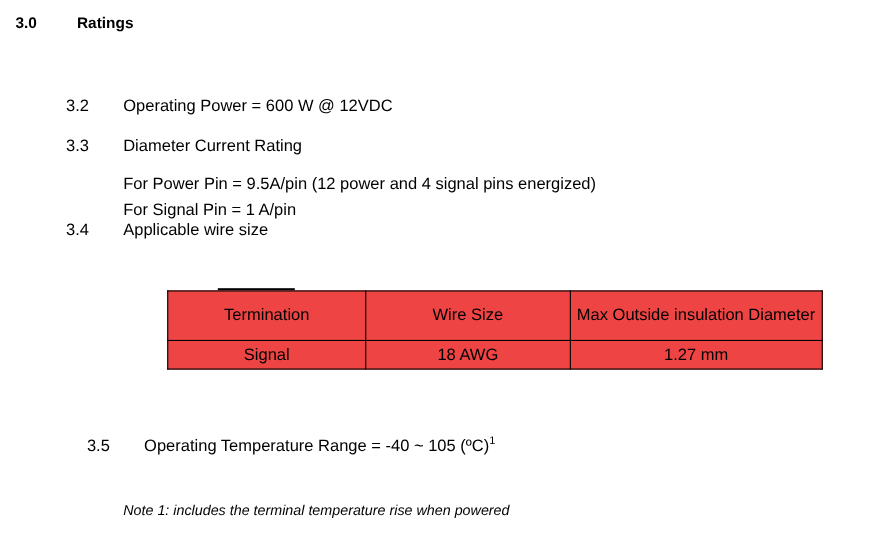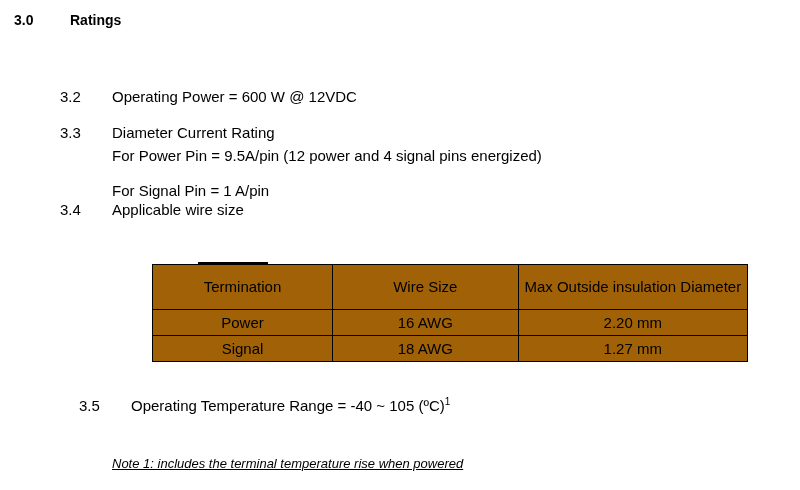--- a/index.html
+++ b/index.html
@@ -43,40 +43,39 @@
   }
   .subline {
     position: absolute;
     left: 112px;
     font-size: 15px;
     white-space: nowrap;
   }
   .i31 { top: 52px; }
   .i32 { top: 88px; }
   .i33 { top: 124px; }
-  .s331 { top: 147px; text-align: right; }
+  .s331 { top: 159px; text-align: right; }
   .s332 { top: 182px; text-align: center; }
   .i34 { top: 201px; }
   .i35 { top: 396px; margin-left: 19px; }
   .note {
     position: absolute;
     left: 112px;
     top: 456px;
     font-size: 13px;
     font-style: italic;
-    text-decoration: underline;
     white-space: nowrap;
   }
   table.spec {
     position: absolute;
     left: 152px;
     top: 264px;
     border-collapse: collapse;
     width: 596px;
-    background: #a16207;
+    background: #ef4444;
   }
   table.spec td, table.spec th {
     border: 1px solid #000000;
     text-align: center;
     font-size: 15px;
     font-weight: normal;
     padding: 0;
   }
   table.spec thead th {
     height: 44px;
@@ -134,25 +133,20 @@
   <table class="spec">
     <thead>
       <tr>
         <th class="col0">Termination</th>
         <th class="col1">Wire Size</th>
         <th class="col2">Max Outside insulation Diameter</th>
       </tr>
     </thead>
     <tbody>
       <tr>
-        <td>Power</td>
-        <td>16 AWG</td>
-        <td>2.20 mm</td>
-      </tr>
-      <tr>
         <td>Signal</td>
         <td>18 AWG</td>
         <td>1.27 mm</td>
       </tr>
     </tbody>
   </table>
 
   <div class="item i35">
     <span class="num">3.5</span><span>Operating Temperature Range = -40 ~ 105 (ºC)</span><span class="sup">1</span>
   </div>

